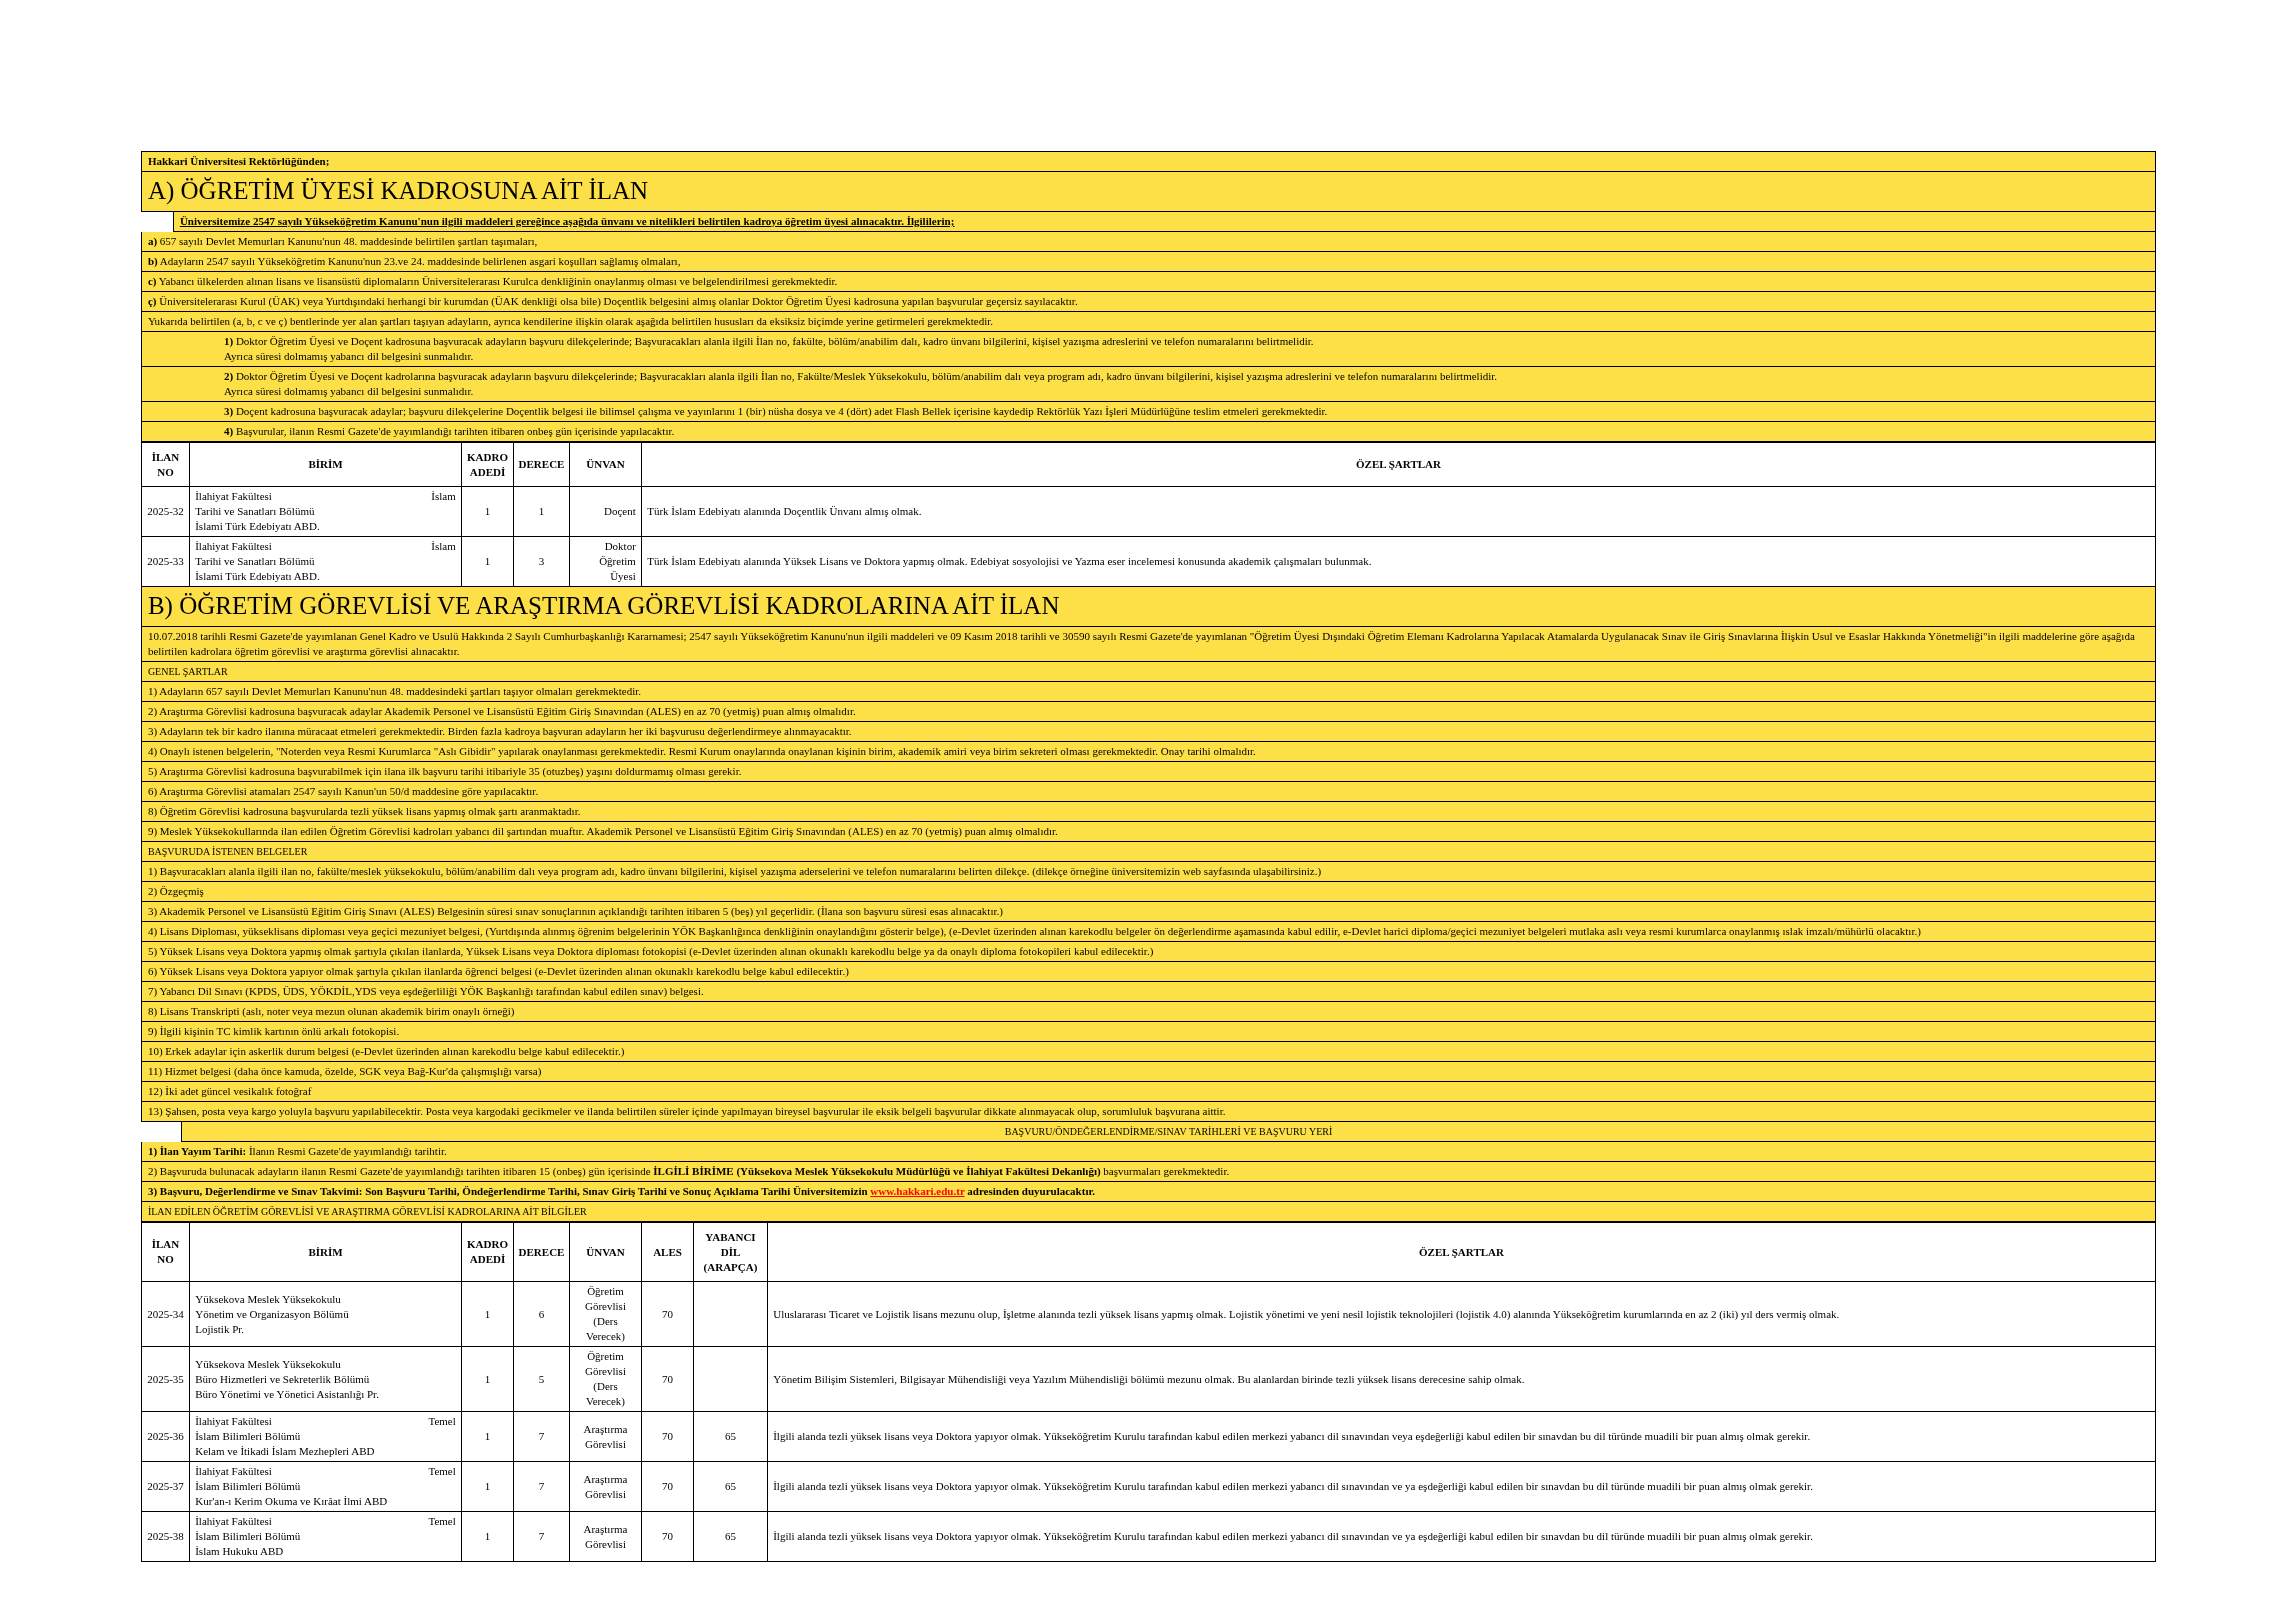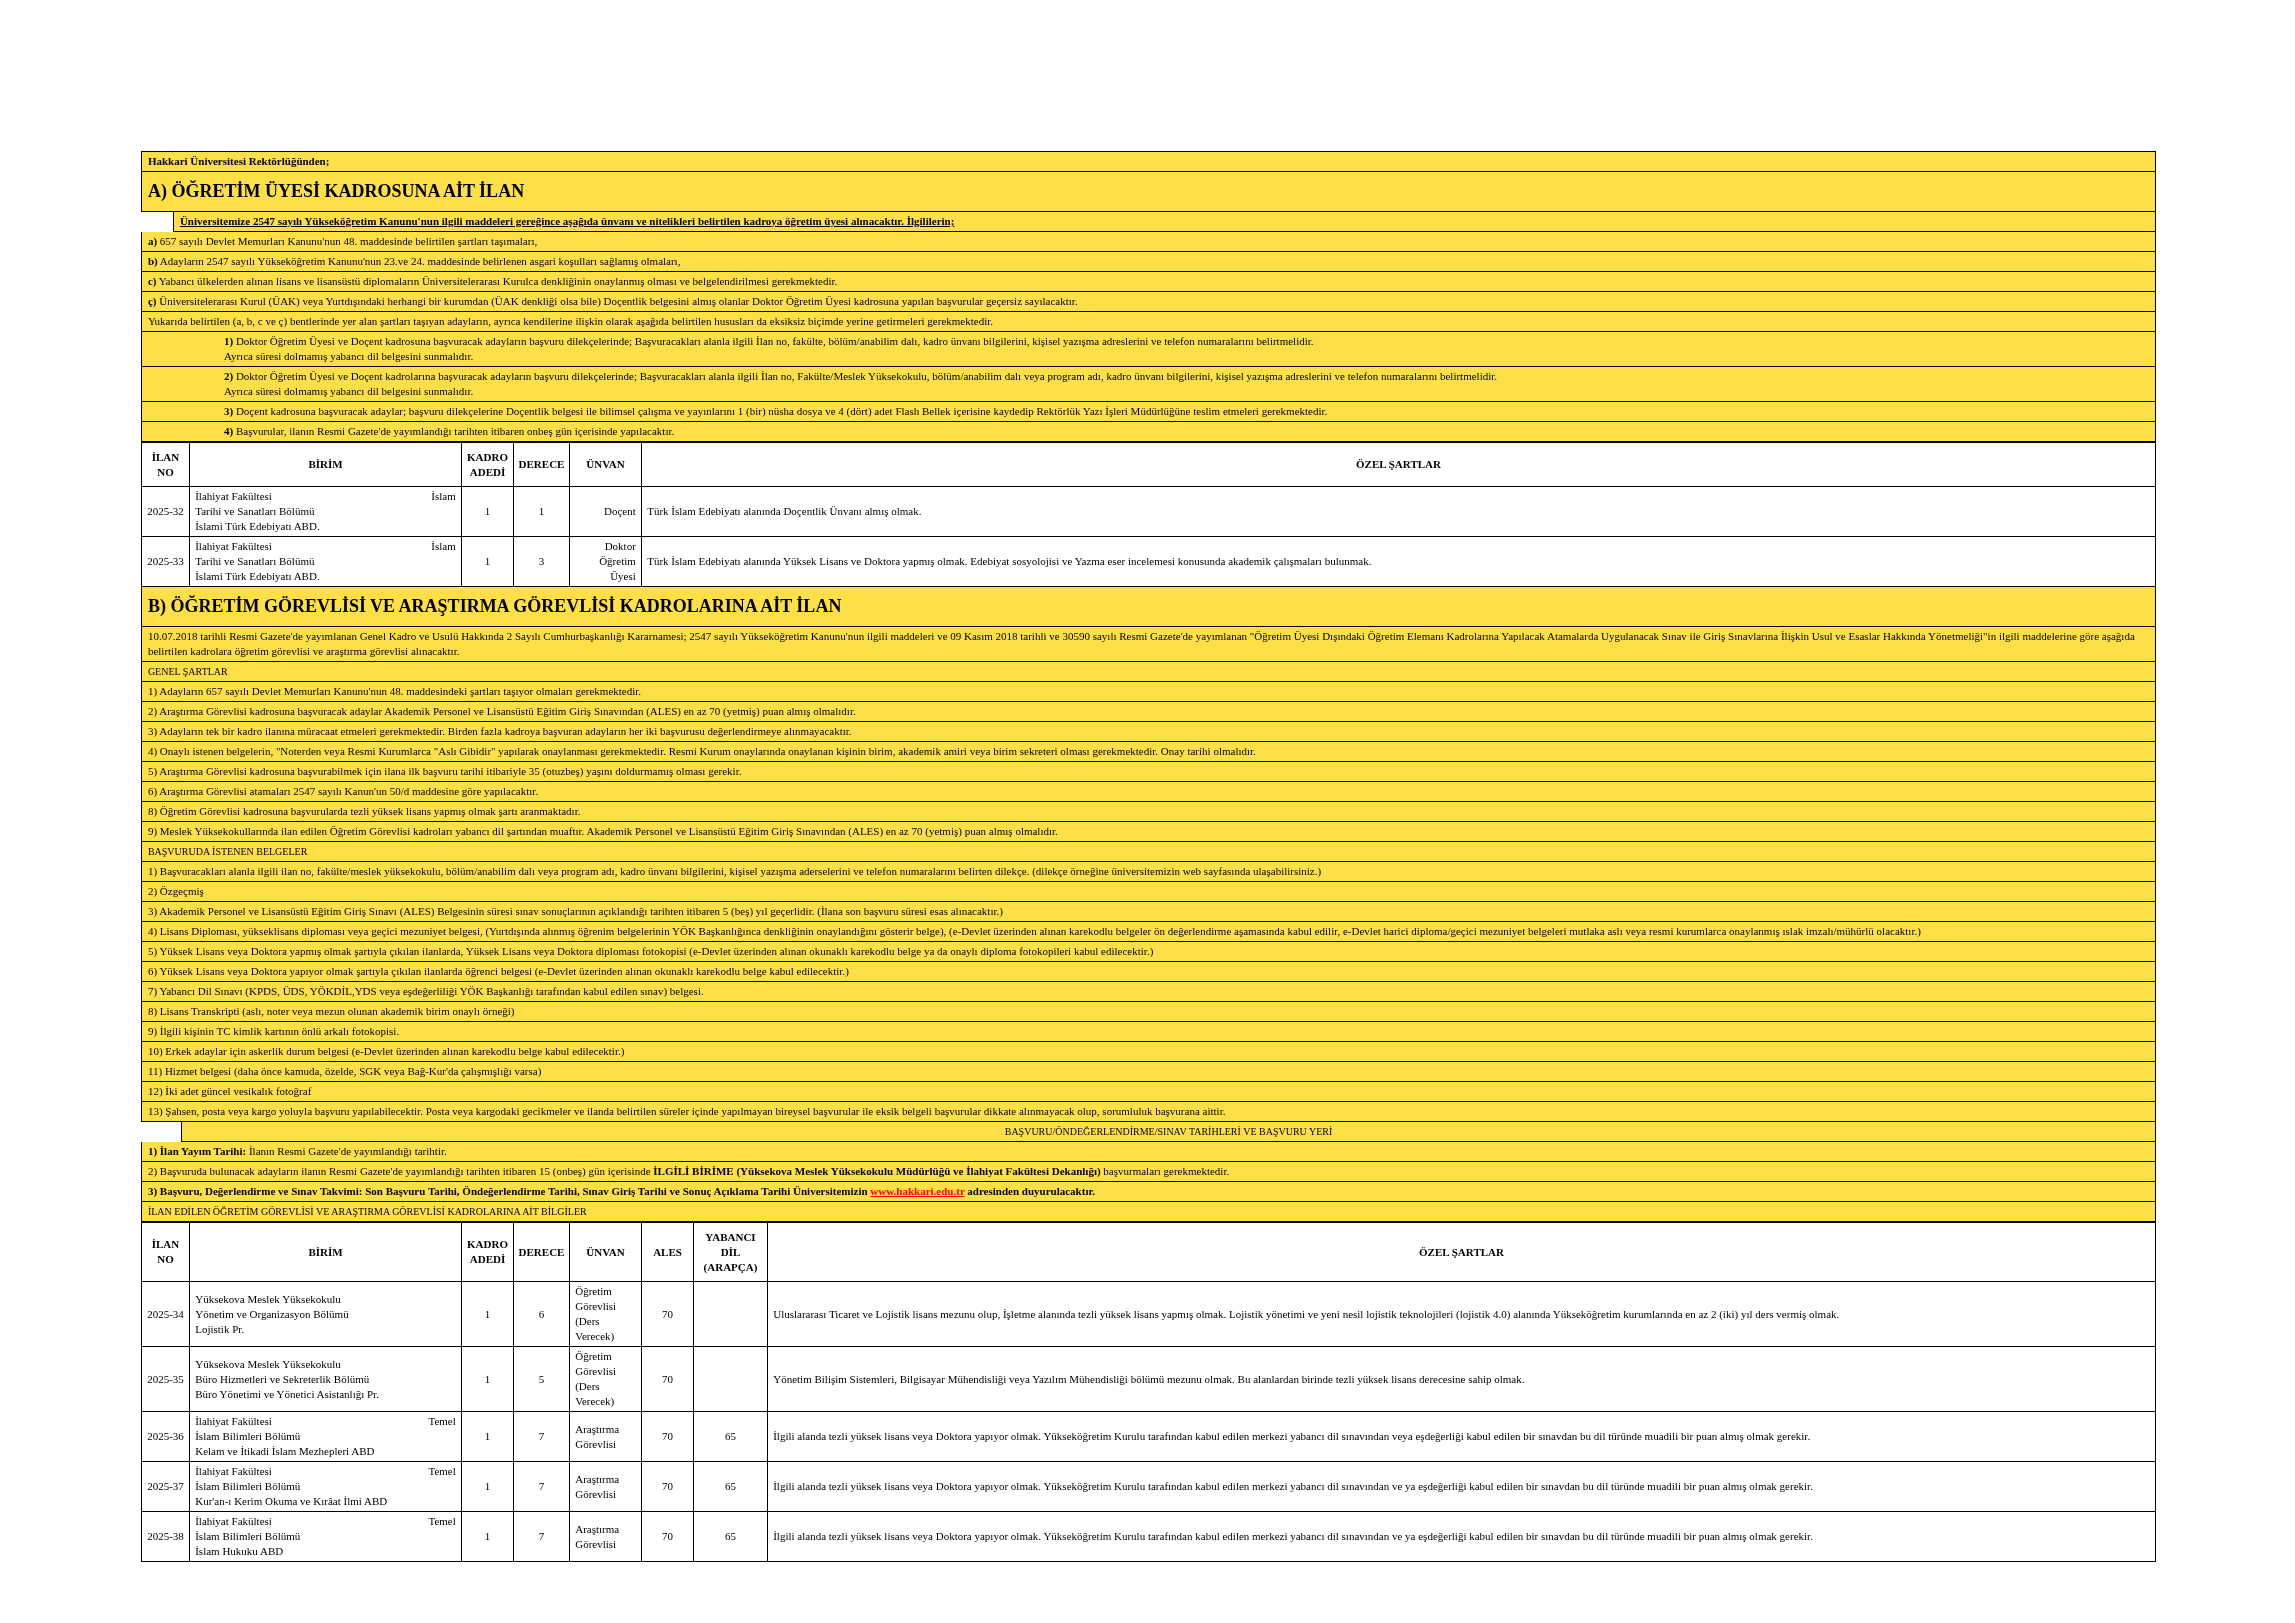--- a/index.html
+++ b/index.html
@@ -3,32 +3,32 @@
 <meta charset="utf-8">
 <style>
   *{box-sizing:border-box;}
   html,body{margin:0;padding:0;}
   body{width:2295px;height:1623px;position:relative;background:#ffffff;color:#000;
        font-family:"Liberation Serif","DejaVu Serif",serif;}
   .doc{position:absolute;left:141px;top:151px;width:2015px;font-size:11px;line-height:15px;border-top:1.3px solid #000;}
   .rows{display:contents;}
   .row{border:1.3px solid #000;border-top:none;padding:2px 5.9px;background:#fde047;}
   .bold{font-weight:bold;}
-  .title{font-size:18px;font-weight:bold;padding:7.9px 5.9px 9.2px 5.9px;line-height:22px;}
+  .title{font-size:25px;font-weight:normal;padding:7.9px 5.9px 9.2px 5.9px;line-height:22px;}
   .sub{font-weight:normal;font-size:10px;}
   .center{text-align:center;margin-left:40px;}
   .intro-a{font-weight:bold;text-decoration:underline;margin-left:32px;}
   table{border-collapse:collapse;width:100%;table-layout:fixed;}
   th,td{border:1.3px solid #000;padding:2px 5.2px;vertical-align:middle;}
   th{text-align:center;font-weight:bold;white-space:pre-line;padding:6.5px 1.3px;line-height:15px;}
   td.c{text-align:center;padding:2px 1.3px;}
   td.birim{text-align:left;}
   td.birim .b1{display:flex;justify-content:space-between;}
   td.unvan-a{text-align:right;}
-  td.unvan-b{text-align:left;}
+  td.unvan-b{text-align:center;}
   td.ozel{text-align:left;}
   a.site{color:#ff0000;text-decoration:underline;font-weight:bold;cursor:pointer;}
   .opt:empty{display:none;}
   .nogap div{margin:0;padding-left:41px;}
 </style>
 </head>
 <body>
 
 <div class="doc">
 

